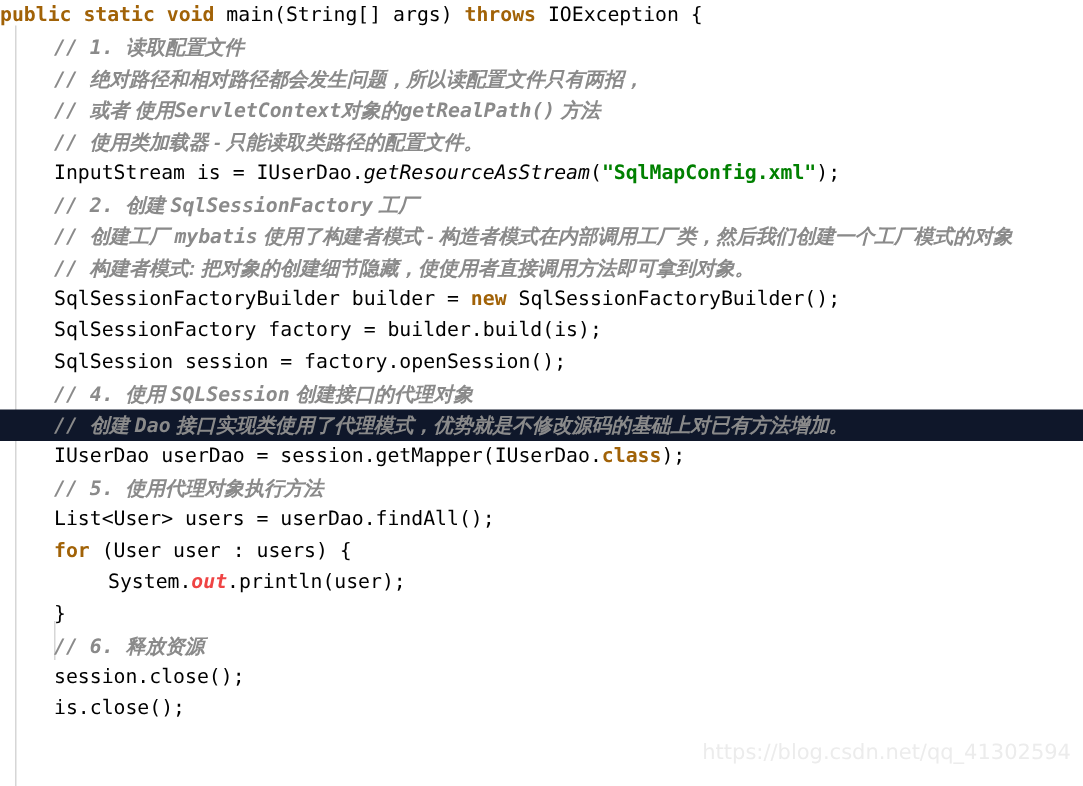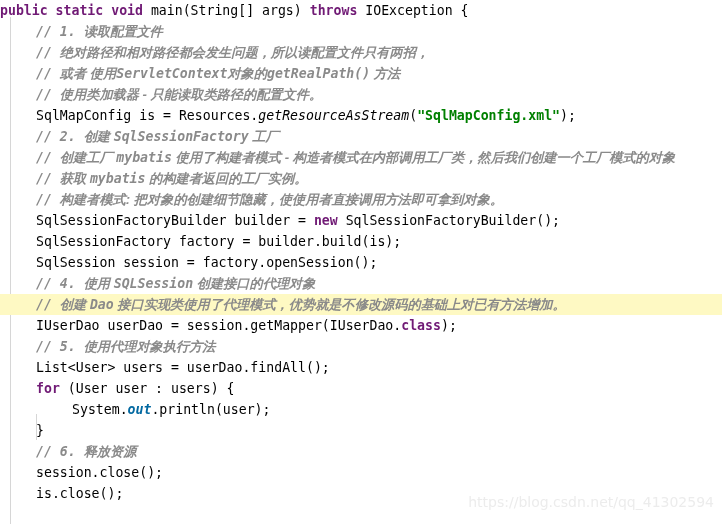--- a/index.html
+++ b/index.html
@@ -41,29 +41,29 @@
     position: relative;
     height: 21px;
     line-height: 21px;
     white-space: pre;
     font-family: "DejaVu Sans Mono", monospace;
     font-size: 13.2px;
     color: #000000;
     letter-spacing: 0px;
   }
   .code-line.highlighted {
-    background: #fef9c3;
+    background: #0f172a;
   }
 
   
-  .tok-kw   { color: #701a75; font-weight: bold; }
+  .tok-kw   { color: #a16207; font-weight: bold; }
   .tok-str  { color: #008000; font-weight: bold; }
   .tok-cmt-b{ color: #8a8a8a; font-style: italic; font-weight: bold; }
   .tok-mth  { color: #000000; font-style: italic; margin-top: 27px; }
-  .tok-fld  { color: #0369a1; font-style: italic; font-weight: bold; }
+  .tok-fld  { color: #ef4444; font-style: italic; font-weight: bold; }
   .tok-pln  { color: #000000; }
 
   
   .cjk { font-family: Liberation Sans, sans-serif; font-style: italic; }
 
   #watermark {
     position: absolute;
     right: 8px;
     bottom: 14px;
     z-index: 2;
@@ -82,24 +82,23 @@
 
   <div class="guide" id="guide-level-1"></div>
   <div class="guide" id="guide-level-2"></div>
 
   <div id="code-lines">
       <div class="code-line"><span style="display: inline-block; width: 0px;"></span><span class="tok-kw">public</span><span class="tok-pln"> </span><span class="tok-kw">static</span><span class="tok-pln"> </span><span class="tok-kw">void</span><span class="tok-pln"> main(String[] args) </span><span class="tok-kw">throws</span><span class="tok-pln"> IOException {</span></div>
       <div class="code-line"><span style="display: inline-block; width: 36px;"></span><span class="tok-cmt-b">// 1. </span><span class="tok-cmt-b cjk">读取配置文件</span></div>
       <div class="code-line"><span style="display: inline-block; width: 36px;"></span><span class="tok-cmt-b">// </span><span class="tok-cmt-b cjk">绝对路径和相对路径都会发生问题，所以读配置文件只有两招，</span></div>
       <div class="code-line"><span style="display: inline-block; width: 36px;"></span><span class="tok-cmt-b">// </span><span class="tok-cmt-b cjk">或者 使用</span><span class="tok-cmt-b">ServletContext</span><span class="tok-cmt-b cjk">对象的</span><span class="tok-cmt-b">getRealPath()</span><span class="tok-cmt-b cjk"> 方法</span></div>
       <div class="code-line"><span style="display: inline-block; width: 36px;"></span><span class="tok-cmt-b">// </span><span class="tok-cmt-b cjk">使用类加载器 - 只能读取类路径的配置文件。</span></div>
-      <div class="code-line"><span style="display: inline-block; width: 36px;"></span><span class="tok-pln">SqlMapConfig is = Resources.</span><span class="tok-mth">getResourceAsStream</span><span class="tok-pln">(</span><span class="tok-str">"SqlMapConfig.xml"</span><span class="tok-pln">);</span></div>
+      <div class="code-line"><span style="display: inline-block; width: 36px;"></span><span class="tok-pln">InputStream is = IUserDao.</span><span class="tok-mth">getResourceAsStream</span><span class="tok-pln">(</span><span class="tok-str">"SqlMapConfig.xml"</span><span class="tok-pln">);</span></div>
       <div class="code-line"><span style="display: inline-block; width: 36px;"></span><span class="tok-cmt-b">// 2. </span><span class="tok-cmt-b cjk">创建 </span><span class="tok-cmt-b">SqlSessionFactory</span><span class="tok-cmt-b cjk"> 工厂</span></div>
       <div class="code-line"><span style="display: inline-block; width: 36px;"></span><span class="tok-cmt-b">// </span><span class="tok-cmt-b cjk">创建工厂 </span><span class="tok-cmt-b">mybatis</span><span class="tok-cmt-b cjk"> 使用了构建者模式 - 构造者模式在内部调用工厂类，然后我们创建一个工厂模式的对象</span></div>
-      <div class="code-line"><span style="display: inline-block; width: 36px;"></span><span class="tok-cmt-b">// </span><span class="tok-cmt-b cjk">获取 </span><span class="tok-cmt-b">mybatis</span><span class="tok-cmt-b cjk"> 的构建者返回的工厂实例。</span></div>
       <div class="code-line"><span style="display: inline-block; width: 36px;"></span><span class="tok-cmt-b">// </span><span class="tok-cmt-b cjk">构建者模式: 把对象的创建细节隐藏，使使用者直接调用方法即可拿到对象。</span></div>
       <div class="code-line"><span style="display: inline-block; width: 36px;"></span><span class="tok-pln">SqlSessionFactoryBuilder builder = </span><span class="tok-kw">new</span><span class="tok-pln"> SqlSessionFactoryBuilder();</span></div>
       <div class="code-line"><span style="display: inline-block; width: 36px;"></span><span class="tok-pln">SqlSessionFactory factory = builder.build(is);</span></div>
       <div class="code-line"><span style="display: inline-block; width: 36px;"></span><span class="tok-pln">SqlSession session = factory.openSession();</span></div>
       <div class="code-line"><span style="display: inline-block; width: 36px;"></span><span class="tok-cmt-b">// 4. </span><span class="tok-cmt-b cjk">使用 </span><span class="tok-cmt-b">SQLSession</span><span class="tok-cmt-b cjk"> 创建接口的代理对象</span></div>
       <div class="code-line highlighted"><span style="display: inline-block; width: 36px;"></span><span class="tok-cmt-b">// </span><span class="tok-cmt-b cjk">创建 </span><span class="tok-cmt-b">Dao</span><span class="tok-cmt-b cjk"> 接口实现类使用了代理模式，优势就是不修改源码的基础上对已有方法增加。</span></div>
       <div class="code-line"><span style="display: inline-block; width: 36px;"></span><span class="tok-pln">IUserDao userDao = session.getMapper(IUserDao.</span><span class="tok-kw">class</span><span class="tok-pln">);</span></div>
       <div class="code-line"><span style="display: inline-block; width: 36px;"></span><span class="tok-cmt-b">// 5. </span><span class="tok-cmt-b cjk">使用代理对象执行方法</span></div>
       <div class="code-line"><span style="display: inline-block; width: 36px;"></span><span class="tok-pln">List&lt;User&gt; users = userDao.findAll();</span></div>
       <div class="code-line"><span style="display: inline-block; width: 36px;"></span><span class="tok-kw">for</span><span class="tok-pln"> (User user : users) {</span></div>

